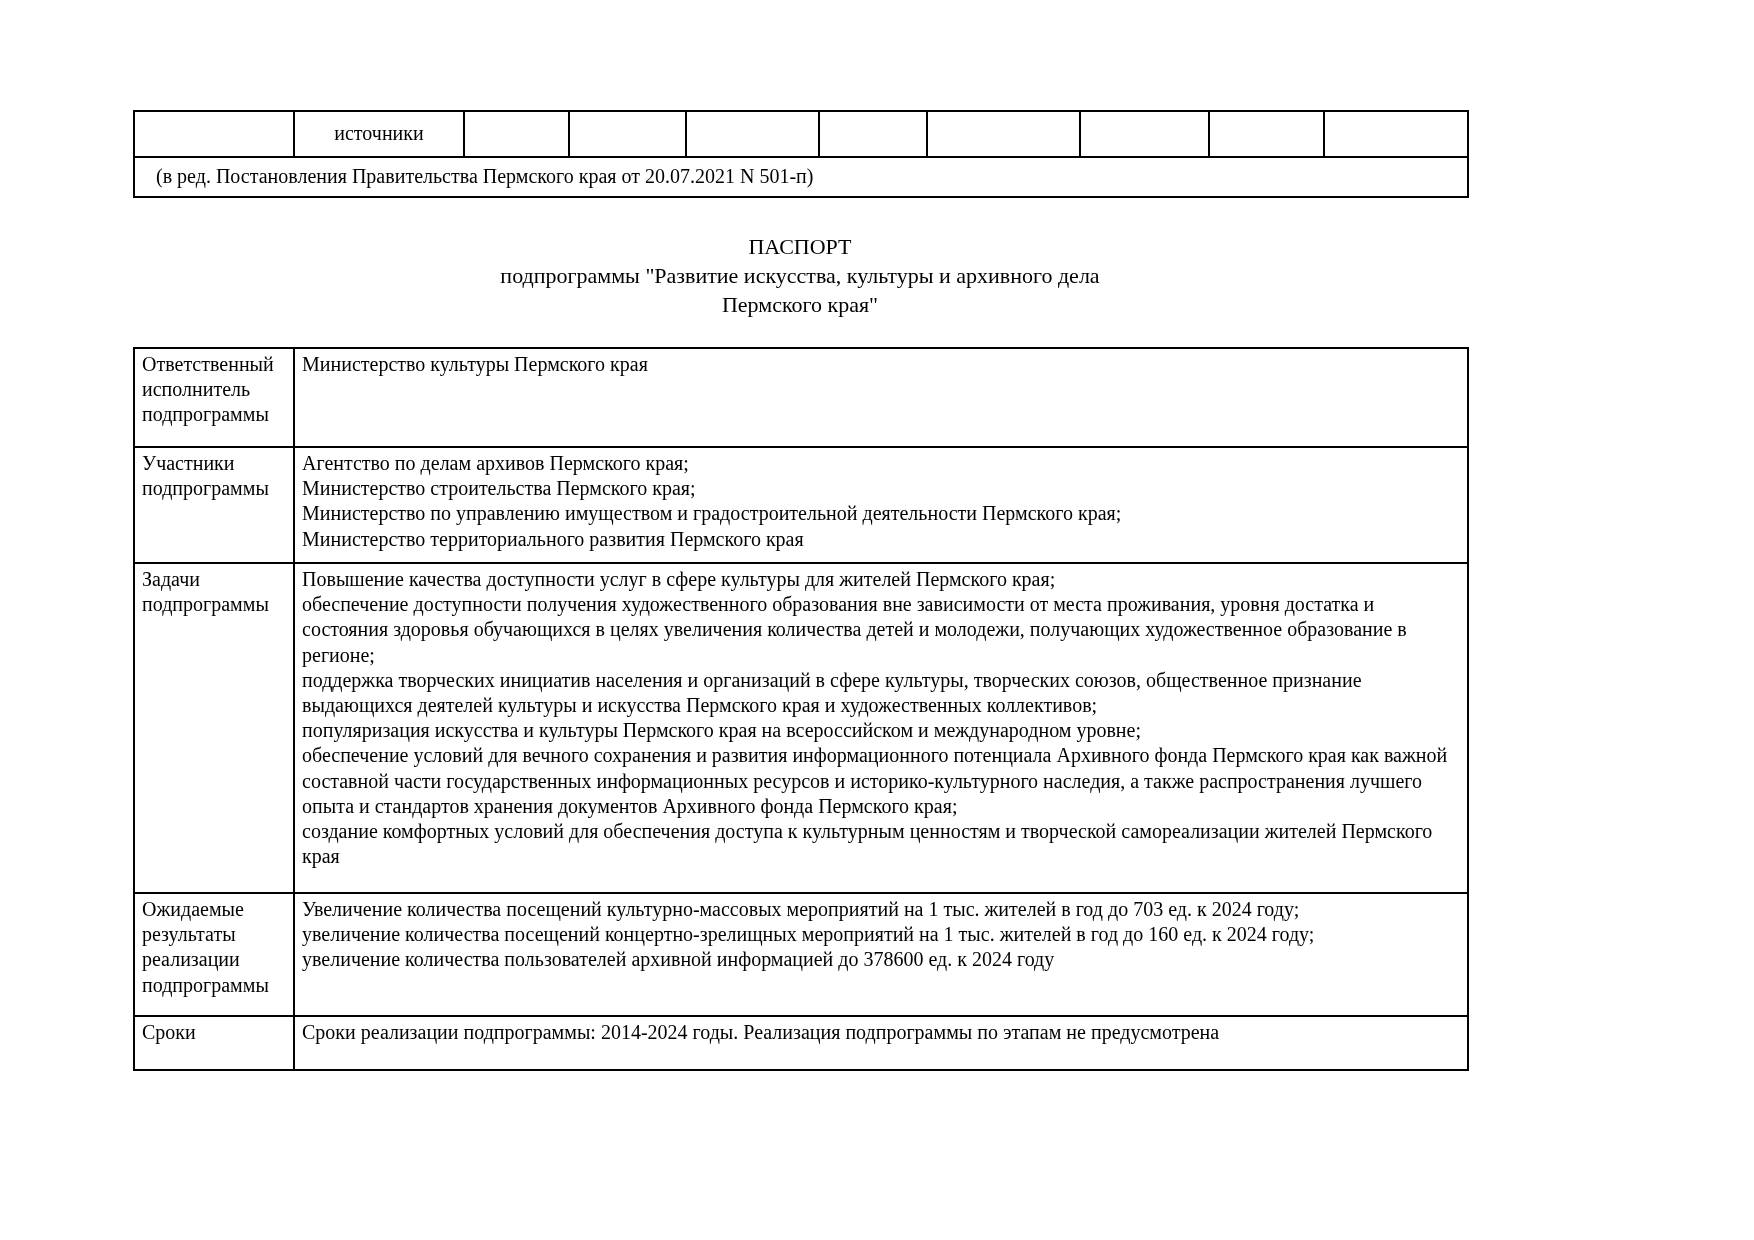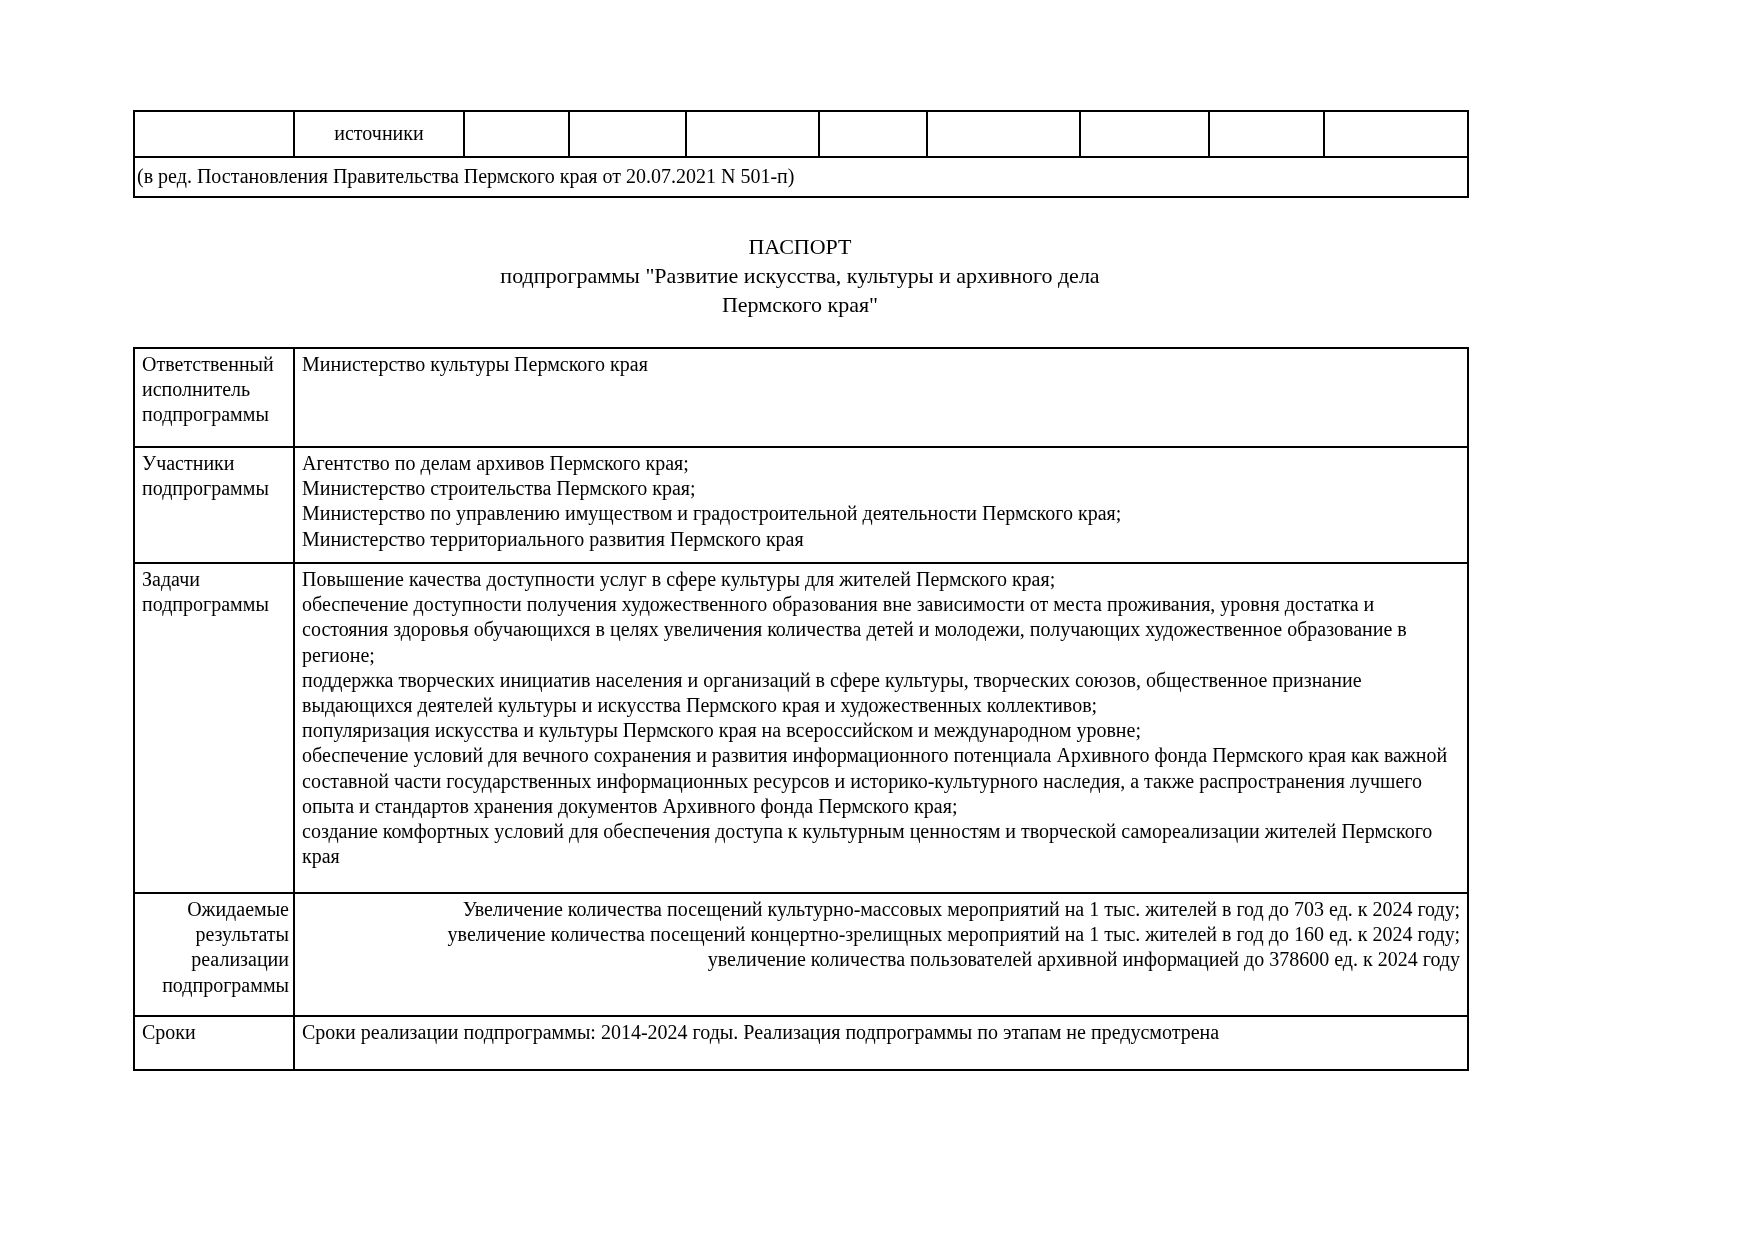--- a/index.html
+++ b/index.html
@@ -36,42 +36,42 @@
   .t-top td.src-row-cell {
     height: 46px;
     vertical-align: middle;
   }
   .t-top td.src {
     text-align: center;
   }
   .t-top td.amend {
     height: 40px;
     vertical-align: middle;
-    padding-left: 2px;
+    padding-left: 21px;
   }
   
   .heading {
     text-align: center;
     font-weight: normal;
     font-size: 22px;
     line-height: 1.32;
     margin: 34px 0 28px 0;
   }
   
   .t-main td.lbl {
     padding-right: 4px;
   }
   .t-main td.cnt {
     white-space: pre-line;
     margin-left: 28px;
   }
   .t-main tr.r1 { height: 99px; }
   .t-main tr.r2 { height: 116px; }
   .t-main tr.r3 { height: 330px; }
-  .t-main tr.r4 { height: 123px; text-align: right; }
+  .t-main tr.r4 { height: 123px; }
   .t-main tr.r5 { height: 54px; }
 </style>
 </head>
 <body>
 
 <div class="page">
 
   <table class="t-top">
     <colgroup>
       <col style="width:160px">

